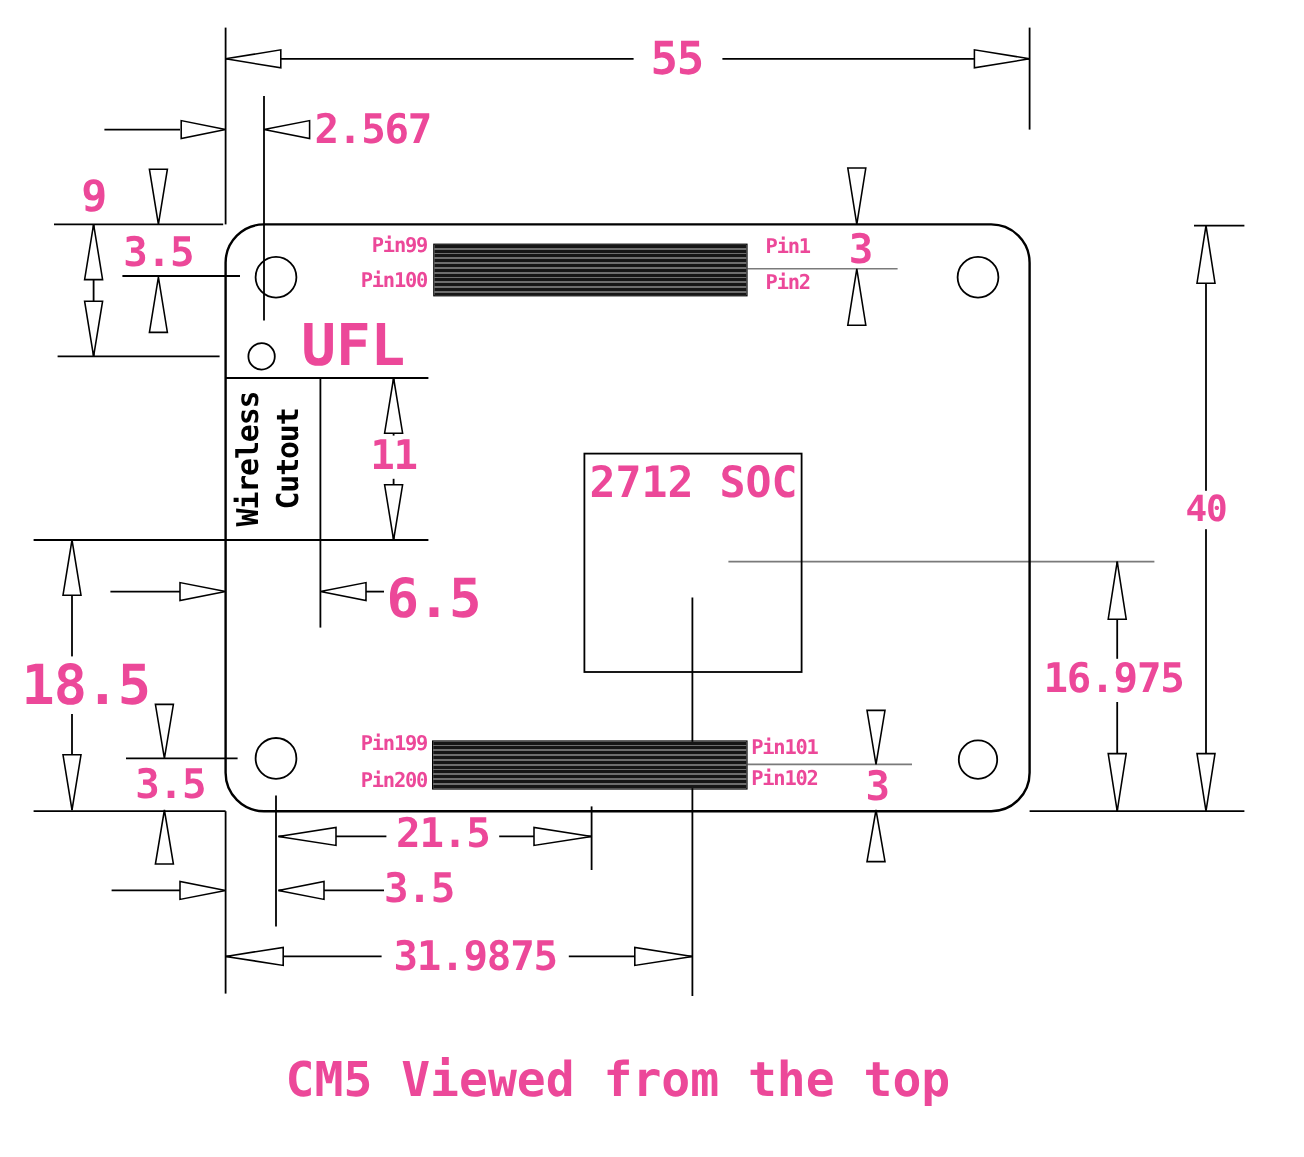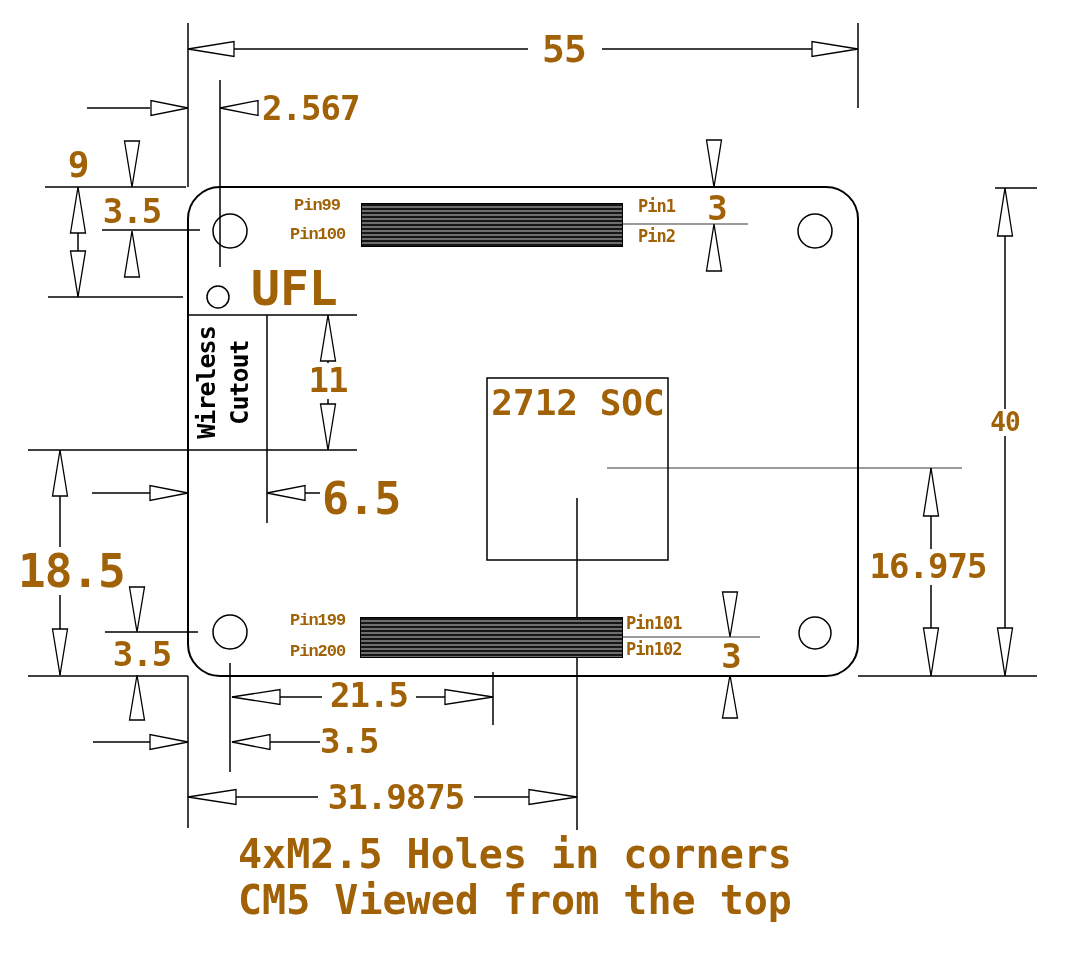--- a/index.html
+++ b/index.html
@@ -2,27 +2,27 @@
 <html><head>
 <meta charset="utf-8">
 <style>
   html,body{margin:0;padding:0;background:#fff;}
   #canvas{
     position:relative;width:1087px;height:964px;background:#fff;overflow:hidden;
     font-family:"DejaVu Sans Mono","Liberation Mono",monospace;
   }
   #linework{position:absolute;left:0;top:0;}
   .lbl{
-    position:absolute;color:#a16207;font-weight:bold;white-space:pre;
+    position:absolute;color:#ec4899;font-weight:bold;white-space:pre;
     font-family:"DejaVu Sans Mono","Liberation Mono",monospace;
     line-height:1.05;letter-spacing:-1px;
   }
   .bg{background:#fff;}
   .ctr{text-align:center;}
-  .rgt{font-family:Liberation Mono, monospace;}
+  .rgt{text-align:right;}
   
   .connector{
     position:absolute;border:1px solid #000;box-sizing:border-box;
     background:repeating-linear-gradient(180deg,#161616 0px,#161616 2.5px,#6e6e6e 2.5px,#6e6e6e 4px);
   }
   #conn-top{left:361px;top:203px;width:262px;height:44px;}
   #conn-bottom{left:360px;top:617px;width:263px;height:41px;}
   
   #d55     {left:538px;top:30px;width:52px;font-size:38px;}
   #d2567   {left:262px;top:91px;width:130px;font-size:34px;}
@@ -32,21 +32,21 @@
   #dufl    {left:235px;top:263px;width:96px;font-size:48px;letter-spacing:0;margin-left:16px;}
   #d11     {left:303px;top:363px;width:50px;font-size:34px;}
   #d65     {left:322px;top:475px;width:90px;font-size:45px;}
   #d185    {left:18px; top:547px;width:90px;font-size:46px;}
   #d35bl   {left:104px;top:637px;width:76px;font-size:34px;}
   #d215    {left:322px;top:678px;width:94px;font-size:34px;}
   #d35b    {left:320px;top:724px;width:90px;font-size:34px;}
   #d319875 {left:318px;top:780px;width:156px;font-size:34px;}
   #d3b     {left:712px;top:639px;width:38px;font-size:34px;}
   #d16975  {left:860px;top:549px;width:136px;font-size:34px;}
-  #d40     {left:980px;top:409px;width:50px;font-size:26px;}
+  #d40     {left:980px;top:409px;width:50px;font-size:30px;}
   #dsoc    {left:487px;top:384px;width:182px;font-size:36px;letter-spacing:0;}
   
   .pin{font-size:17px;letter-spacing:-1px;}
   #p99 {left:294px;top:197px;width:62px;}
   #p100{left:290px;top:226px;width:66px;}
   #p1  {left:638px;top:198px;width:80px;}
   #p2  {left:638px;top:228px;width:80px;}
   #p199{left:290px;top:612px;width:66px;}
   #p200{left:290px;top:643px;width:66px;}
   #p101{left:626px;top:615px;width:80px;}
@@ -172,15 +172,14 @@
   <div class="lbl pin" id="p101">Pin101</div>
   <div class="lbl pin" id="p102">Pin102</div>
 
   <div id="wcut-outer">
     <div id="wcut-inner">
       <span>Wireless</span><br>
       <span>Cutout</span>
     </div>
   </div>
 
-  <div class="lbl" id="cap1">4xM2.5 Holes in corners</div>
   <div class="lbl" id="cap2">CM5 Viewed from the top</div>
 </div>
 
 </body></html>

